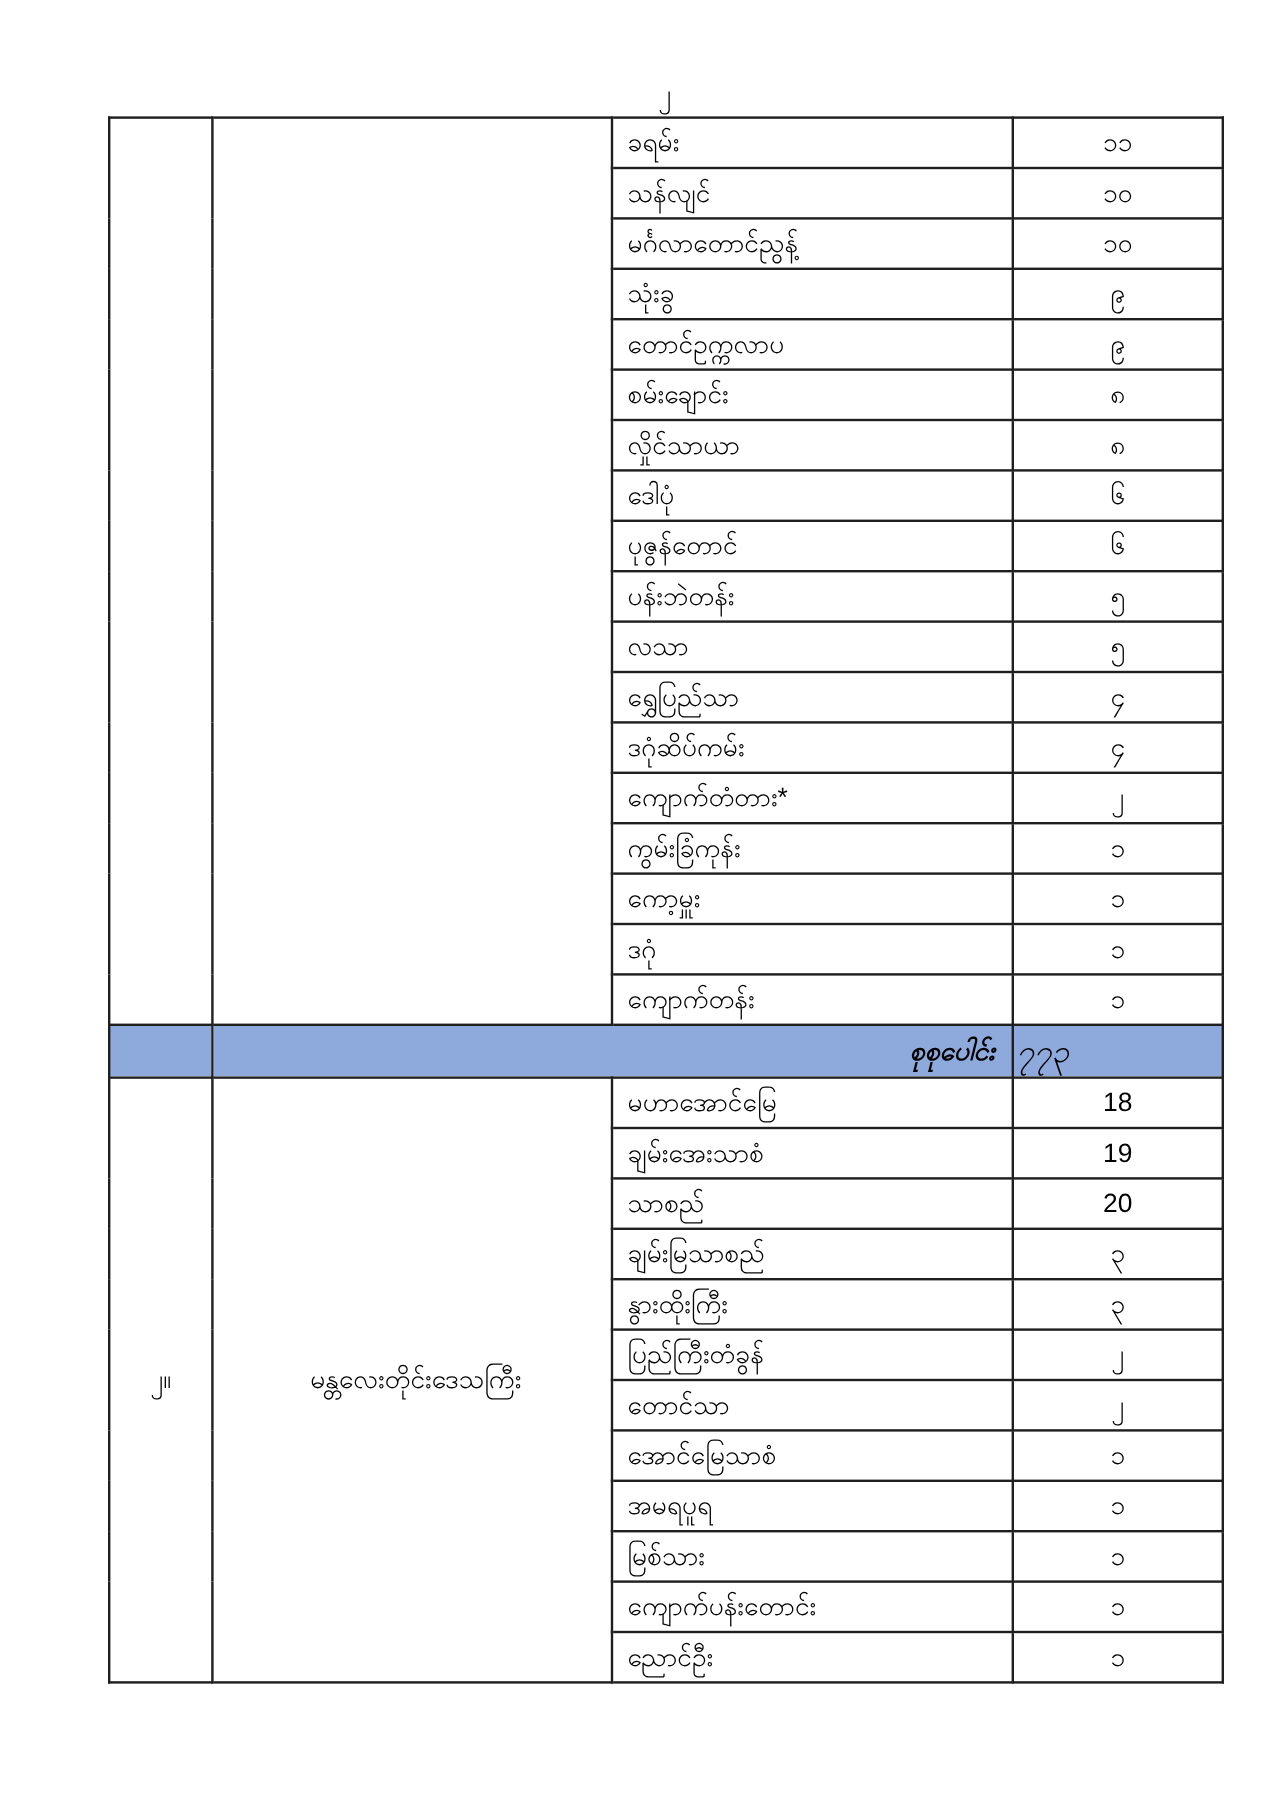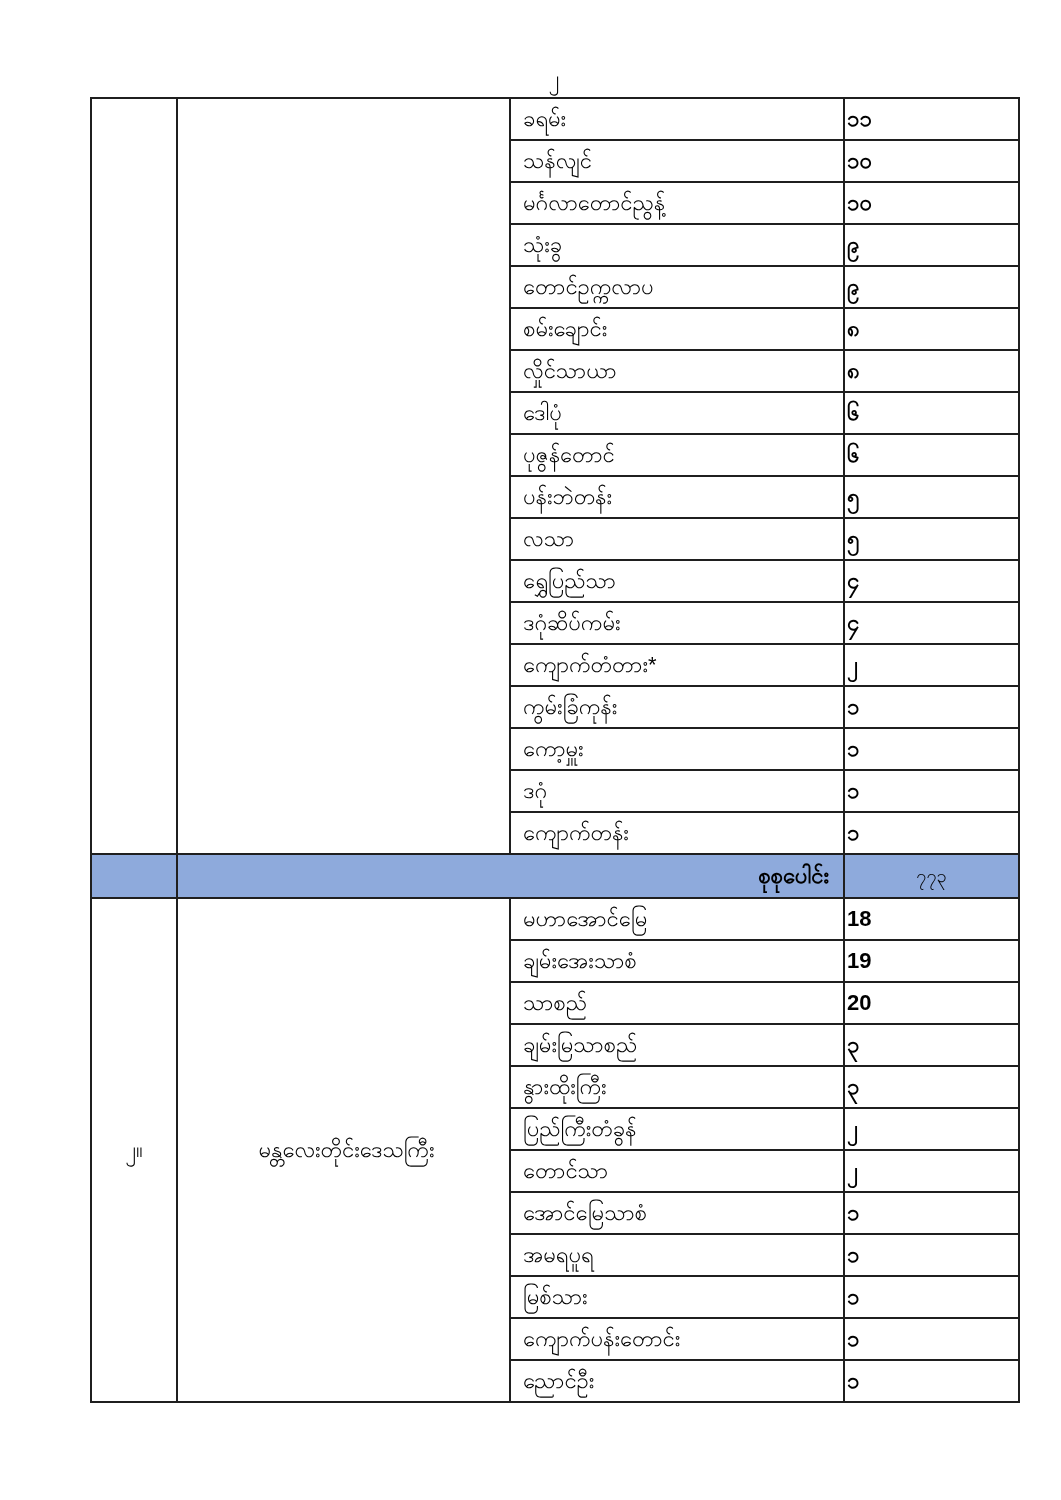--- a/index.html
+++ b/index.html
@@ -46,42 +46,40 @@
     padding: 0;
     overflow: hidden;
   }
   tr { height: 42px; }
   td.name-cell {
     text-align: left;
     padding: 3px 6px 3px 12px;
     border-radius: 11px;
   }
   td.count-cell {
-    text-align: left;
+    text-align: center;
     padding: 3px 2px;
-    font-weight: bold;
   }
   td.no-cell {
     text-align: center;
     padding: 3px 2px;
   }
   td.region-cell {
     text-align: center;
     padding: 3px 4px 3px 10px;
   }
-  tr.total-row { height: 44px; }
+  tr.total-row { height: 44px; font-style: italic; }
   tr.total-row td { background: var(--total-bg); }
   td.total-label-cell {
     text-align: right;
     padding: 3px 14px 3px 4px;
     font-weight: 700;
   }
   td.total-value-cell {
-    text-align: center;
-    font-size: 18px;
+    font-size: 26px;
     padding: 3px 2px;
     margin-top: 36px;
   }
 </style>
 </head>
 <body>
 
 <div class="page">
 
   <div class="page-number">၂</div>

